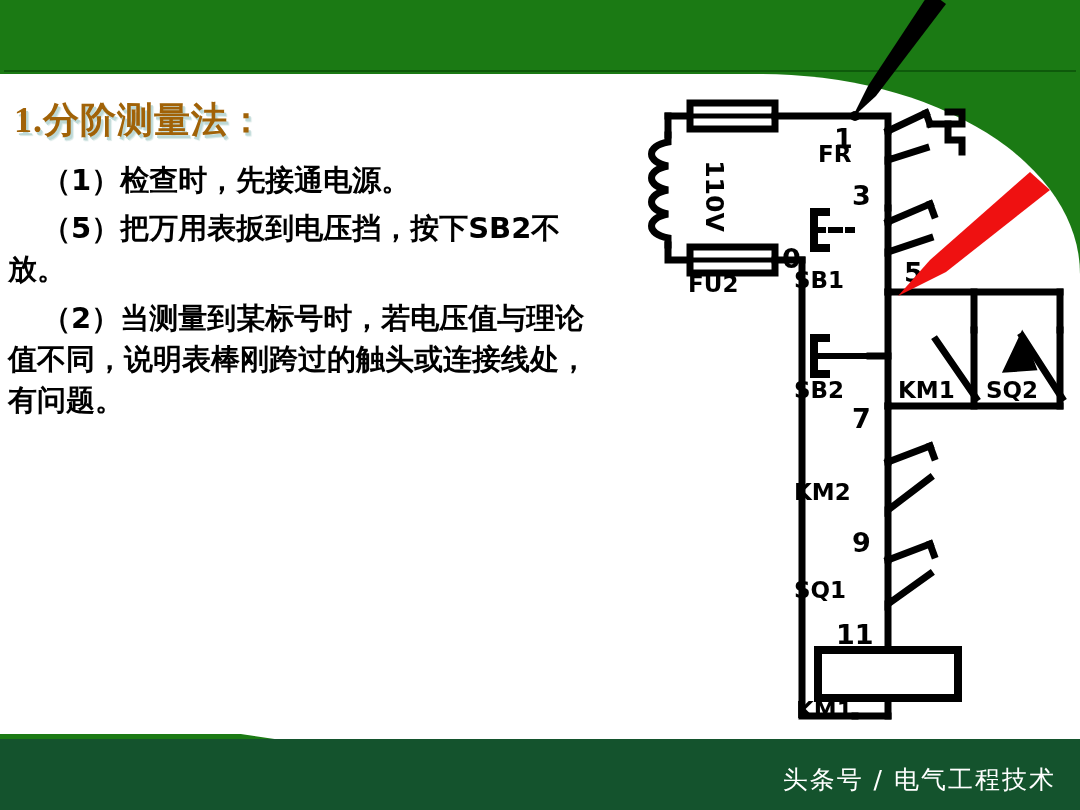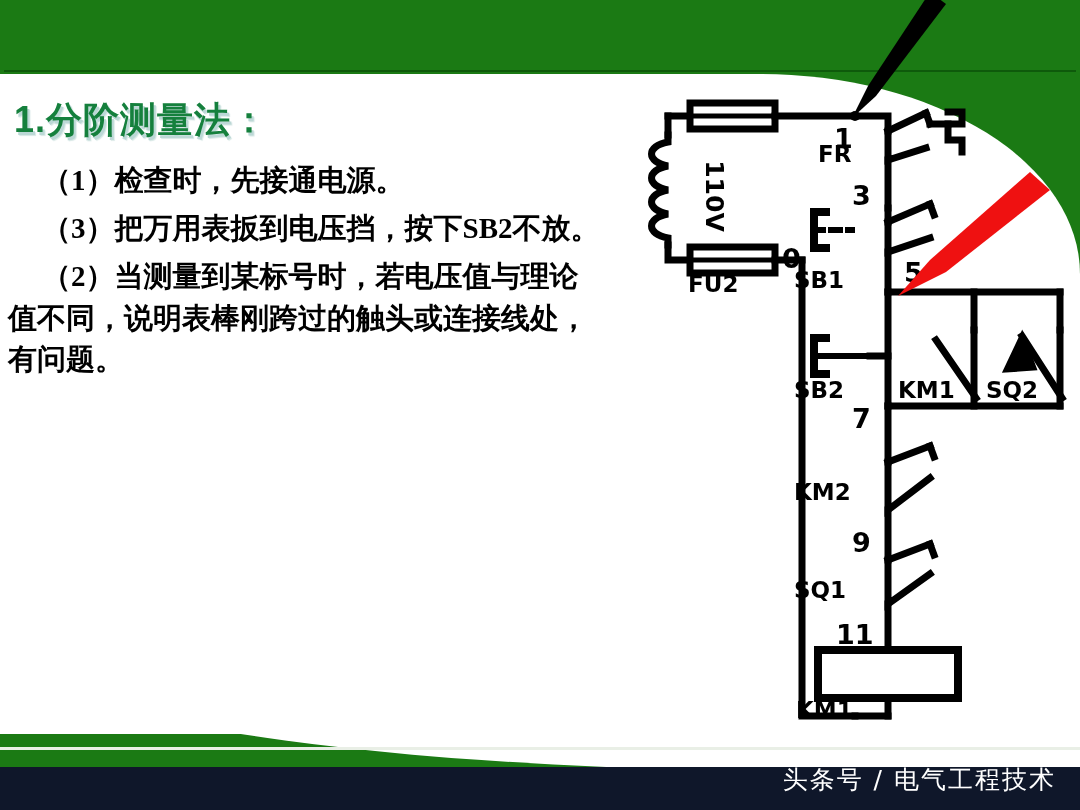--- a/index.html
+++ b/index.html
@@ -31,51 +31,51 @@
     background:#ffffff;
     border-top-right-radius:320px 200px;
     border-bottom-right-radius:0 0;
   }
   .white-bottom-curve{
     position:absolute;left:0;top:640px;width:1080px;height:130px;
     background:#ffffff;
     border-bottom-left-radius:900px 150px;
   }
   .green-footer{
-    position:absolute;left:0;bottom:0;width:1080px;height:43px;
-    background:#0f172a;
+    position:absolute;left:0;bottom:0;width:1080px;height:71px;
+    background:#14532d;
   }
   .footer-hairline{
     position:absolute;left:0;bottom:60px;width:1080px;height:3px;
     background:#e9efe6;
   }
   .footer-text{
     position:absolute;right:24px;bottom:14px;
     color:#ffffff;font-size:25px;letter-spacing:2px;
     font-family:"DejaVu Sans","Liberation Sans",sans-serif;
     white-space:nowrap;
   }
 
   
   .title{
     position:absolute;left:14px;top:96px;
-    font-family:Liberation Sans, sans-serif;
-    font-weight:bold;font-size:36px;color:#15803d;
+    font-family:Liberation Serif, serif;
+    font-weight:bold;font-size:36px;color:#a16207;
     letter-spacing:1px;white-space:nowrap;
     text-shadow:2px 3px 0 #bcd8d6, 3px 4px 1px #d8e8e6;
   }
 
   
   .body-text{
     position:absolute;left:8px;top:160px;width:596px;
     font-family:"DejaVu Sans","Liberation Sans",sans-serif;
     font-weight:bold;font-size:29px;color:#000000;
     line-height:1.42;
   }
-  .para{margin:0 0 7px 0;text-indent:34px;font-family:Liberation Serif, serif;}
+  .para{margin:0 0 7px 0;text-indent:34px;}
 
   
   .circuit{position:absolute;left:630px;top:0px;width:450px;height:760px;}
   .lbl{font-family:"DejaVu Sans","Liberation Sans",sans-serif;font-weight:bold;fill:#000;}
 </style>
 </head>
 <body>
 
 <div id="slide">
 
@@ -83,21 +83,21 @@
   <div class="white-panel"></div>
   <div class="white-bottom-curve"></div>
   <div class="green-top">
     <div class="green-top-inner"></div>
   </div>
 
   <div class="title">1.分阶测量法：</div>
 
   <div class="body-text">
     <p class="para">（1）检查时，先接通电源。</p>
-    <p class="para">（3）把万用表扳到电压挡，按下SB2不放。</p>
+    <p class="para">（5）把万用表扳到电压挡，按下SB2不放。</p>
     <p class="para">（2）当测量到某标号时，若电压值与理论值不同，说明表棒刚跨过的触头或连接线处，有问题。</p>
   </div>
 
   <svg class="circuit" viewBox="0 0 450 760">
     <g stroke="#000" stroke-width="7" fill="none" stroke-linecap="square" stroke-linejoin="miter">
 
       <g>
         <path d="M38,135 L38,142
                  C16,146 16,162 38,166
                  C16,170 16,186 38,190

